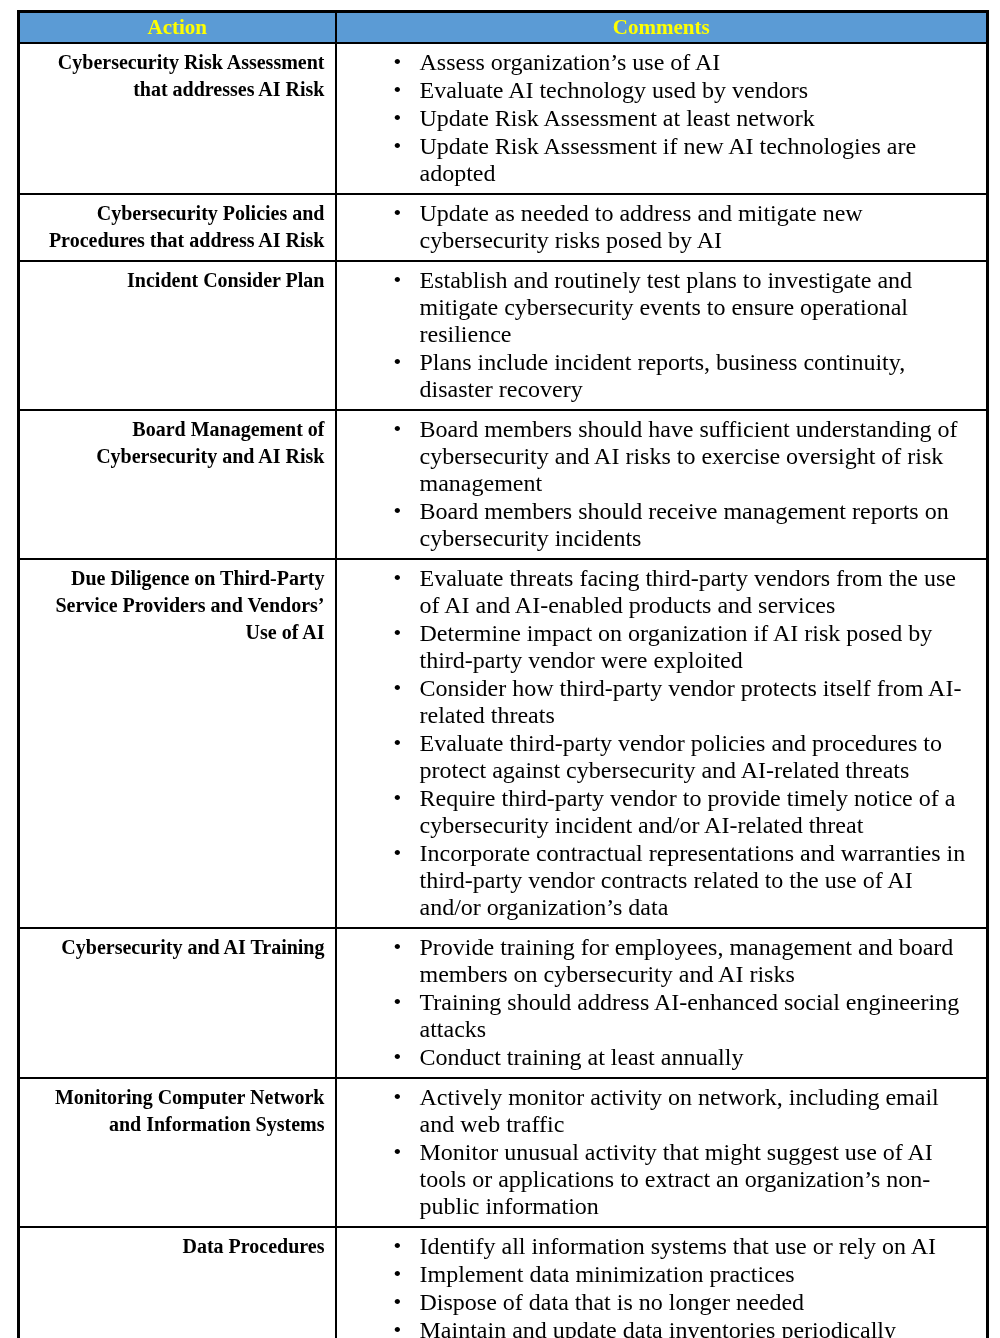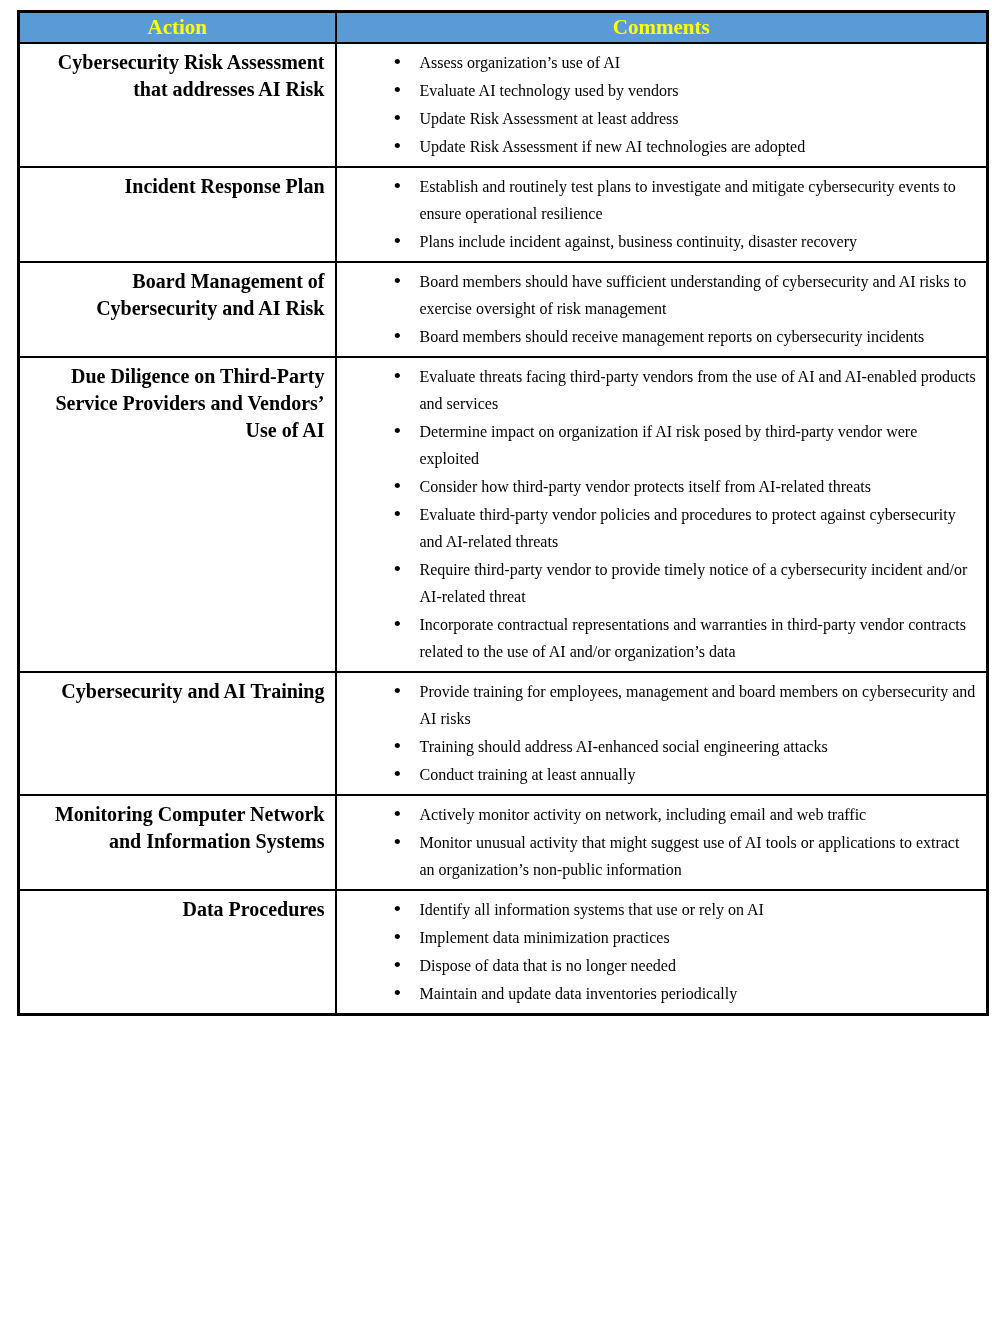--- a/index.html
+++ b/index.html
@@ -40,21 +40,21 @@
   col.action-col  { width: 317px; }
   col.comments-col { width: 652px; }
   td.action-cell {
     font-weight: bold;
     font-size: 20px;
     line-height: 27px;
     padding: 5px 10px 5px 11px;
     text-align: right;
   }
   td.comments-cell {
-    font-size: 16px;
+    font-size: 24px;
     line-height: 27px;
     padding: 5px 10px 5px 0;
   }
   .comment {
     position: relative;
     padding-left: 83px;
     margin: 0 0 1px 0;
   }
   .comment::before {
     content: "\2022";
@@ -78,29 +78,35 @@
         <th class="hdr">Action</th>
         <th class="hdr">Comments</th>
       </tr>
     </thead>
     <tbody id="table-body">
         <tr>
           <td class="action-cell">Cybersecurity Risk Assessment that addresses AI Risk</td>
           <td class="comments-cell">
             <div class="comment">Assess organization’s use of AI</div>
             <div class="comment">Evaluate AI technology used by vendors</div>
-            <div class="comment">Update Risk Assessment at least address</div>
+            <div class="comment">Update Risk Assessment at least network</div>
             <div class="comment">Update Risk Assessment if new AI technologies are adopted</div>
           </td>
         </tr>
         <tr>
-          <td class="action-cell">Incident Response Plan</td>
+          <td class="action-cell">Cybersecurity Policies and Procedures that address AI Risk</td>
+          <td class="comments-cell">
+            <div class="comment">Update as needed to address and mitigate new cybersecurity risks posed by AI</div>
+          </td>
+        </tr>
+        <tr>
+          <td class="action-cell">Incident Consider Plan</td>
           <td class="comments-cell">
             <div class="comment">Establish and routinely test plans to investigate and mitigate cybersecurity events to ensure operational resilience</div>
-            <div class="comment">Plans include incident against, business continuity, disaster recovery</div>
+            <div class="comment">Plans include incident reports, business continuity, disaster recovery</div>
           </td>
         </tr>
         <tr>
           <td class="action-cell">Board Management of Cybersecurity and AI Risk</td>
           <td class="comments-cell">
             <div class="comment">Board members should have sufficient understanding of cybersecurity and AI risks to exercise oversight of risk management</div>
             <div class="comment">Board members should receive management reports on cybersecurity incidents</div>
           </td>
         </tr>
         <tr>

